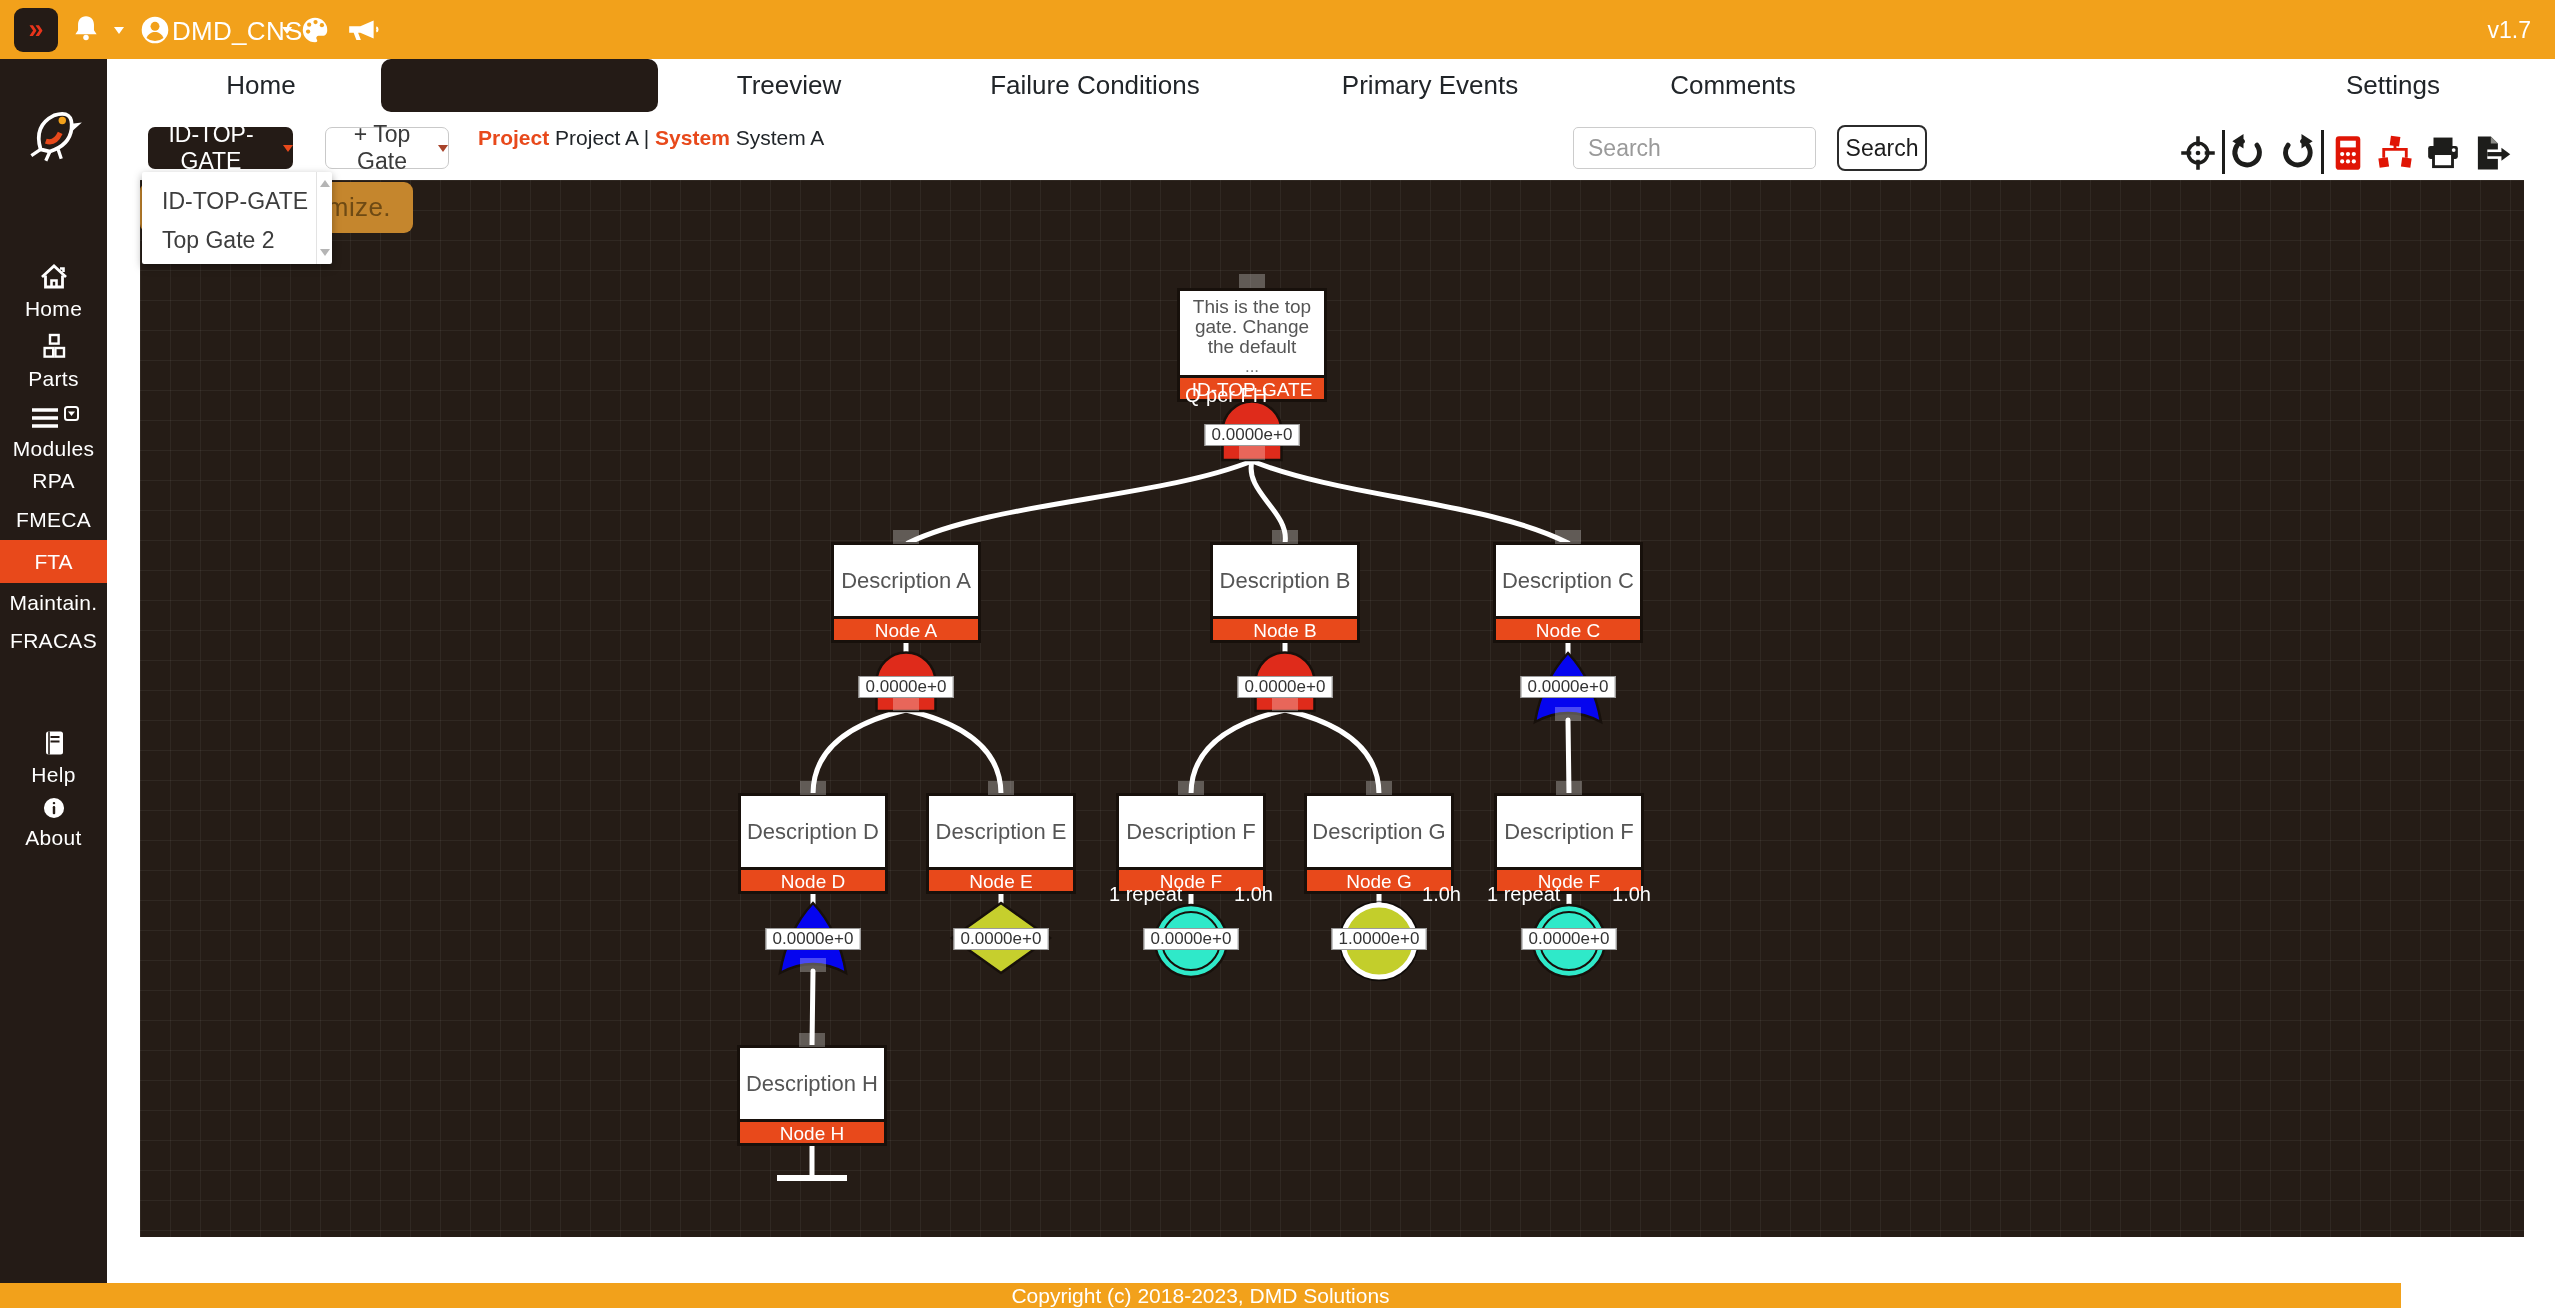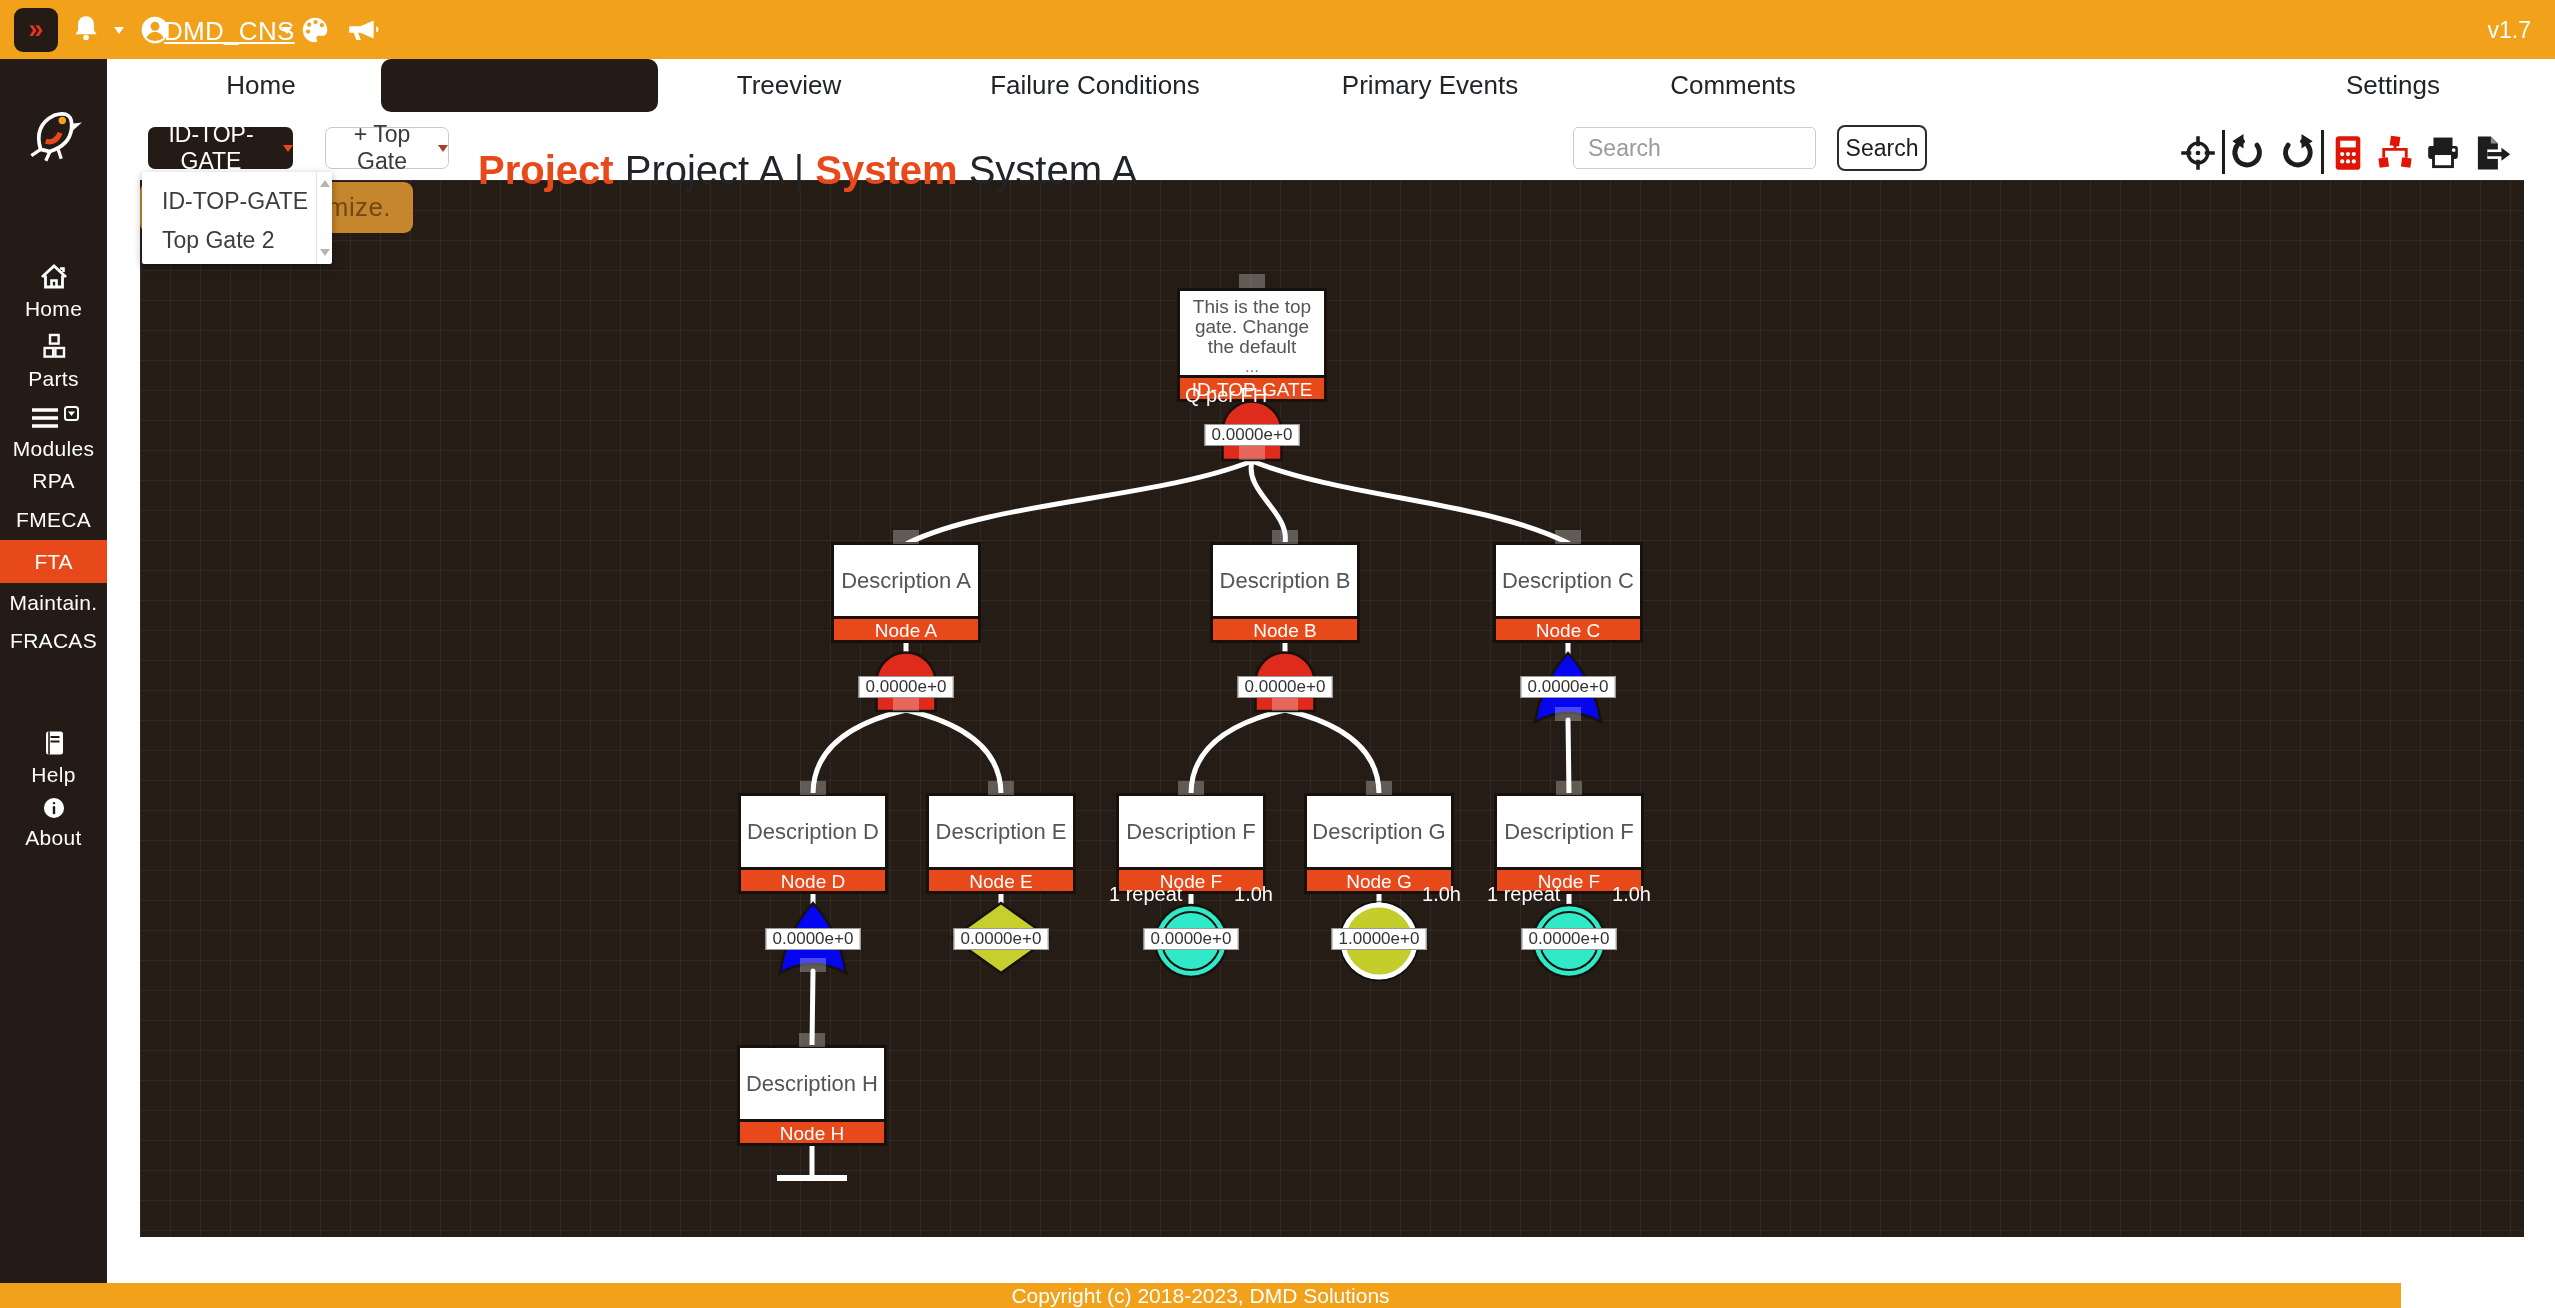--- a/index.html
+++ b/index.html
@@ -12,21 +12,21 @@
   body{font-family:"Liberation Sans",sans-serif;}
   .stage{position:relative;width:2555px;height:1308px;overflow:hidden;background:#fff;}
 
   
   .topbar{position:absolute;left:0;top:0;width:2555px;height:59px;background:var(--topbar);z-index:30;}
   .collapse-btn{position:absolute;left:14px;top:8px;width:44px;height:44px;background:var(--dark);border-radius:9px;
     color:#e8341b;font-size:27px;font-weight:bold;text-align:center;line-height:42px;cursor:pointer;}
   .tb-icon{position:absolute;top:13px;}
   .caret{display:inline-block;width:0;height:0;border-left:6px solid transparent;border-right:6px solid transparent;border-top:8px solid #fff;}
   .tb-caret{position:absolute;top:27px;}
-  .username{position:absolute;left:164px;top:16px;color:#fff;font-size:26px;letter-spacing:.3px;text-decoration:underline;}
+  .username{position:absolute;left:172px;top:16px;color:#fff;font-size:26px;letter-spacing:.3px;}
   .version{position:absolute;right:24px;top:17px;color:#fff;font-size:23px;}
 
   
   .sidebar{position:absolute;left:0;top:59px;width:107px;height:1224px;background:var(--dark);z-index:20;}
   .sb-item{position:absolute;left:0;width:107px;text-align:center;color:#fff;cursor:pointer;}
   .sb-label{font-size:21px;color:#fff;letter-spacing:.3px;}
   .sb-active{position:absolute;left:0;top:481px;width:107px;height:43px;background:var(--accent);
     color:#fff;text-align:center;line-height:43px;font-size:21px;cursor:pointer;}
 
   
@@ -37,21 +37,21 @@
   .tab-pill{position:absolute;left:274px;top:0;width:277px;height:53px;background:var(--dark);border-radius:10px;z-index:1;}
 
   
   .toolbar{position:absolute;left:107px;top:112px;width:2448px;height:68px;background:#fff;z-index:10;}
   .gate-btn{position:absolute;left:41px;top:15px;width:145px;height:42px;background:var(--dark);border:none;border-radius:7px;
     color:#fff;font-size:23px;display:flex;align-items:center;justify-content:center;gap:9px;cursor:pointer;font-family:inherit;}
   .gate-btn .caret{border-top-color:var(--accent);border-left-width:5px;border-right-width:5px;border-top-width:7px;}
   .addgate-btn{position:absolute;left:218px;top:15px;width:124px;height:42px;background:#fff;border:1px solid #c9c9c9;border-radius:7px;
     color:#3a3a3a;font-size:23px;display:flex;align-items:center;justify-content:center;cursor:pointer;font-family:inherit;}
   .addgate-btn .caret{border-top-color:#a8432a;border-left-width:5px;border-right-width:5px;border-top-width:7px;}
-  .page-title{position:absolute;left:371px;top:36px;font-size:40px;color:#212529;white-space:nowrap;}
+  .page-title{position:absolute;left:371px;top:14px;font-size:21px;color:#212529;white-space:nowrap;}
   .page-title .hl{color:var(--accent);font-weight:bold;}
   .search-input{position:absolute;left:1466px;top:15px;width:243px;height:42px;border:1px solid #ccc;border-radius:5px;
     font-size:23px;padding:0 14px;color:#333;font-family:inherit;}
   .search-input::placeholder{color:#9a9a9a;}
   .search-btn{position:absolute;left:1730px;top:13px;width:90px;height:46px;background:#fff;border:2px solid #2b2b2b;border-radius:8px;
     font-size:23px;color:#1c1c1c;cursor:pointer;font-family:inherit;}
   .act{position:absolute;top:22px;transform:translateX(-50%);cursor:pointer;}
   .act-div{position:absolute;top:18px;width:3px;height:44px;background:#1d1d1b;}
 
   

